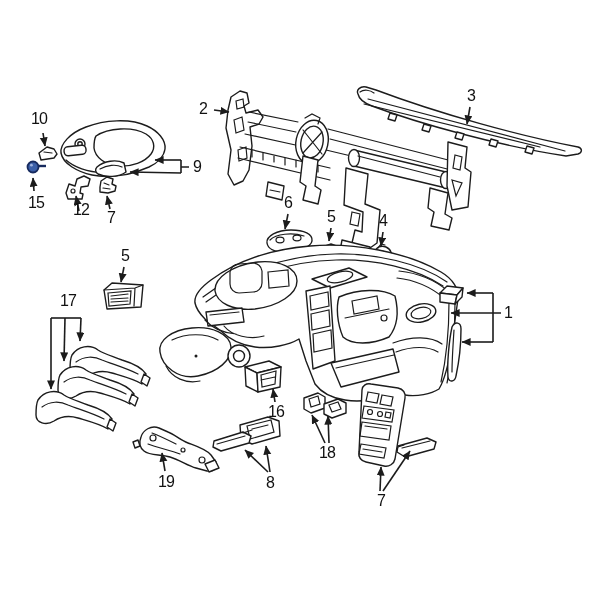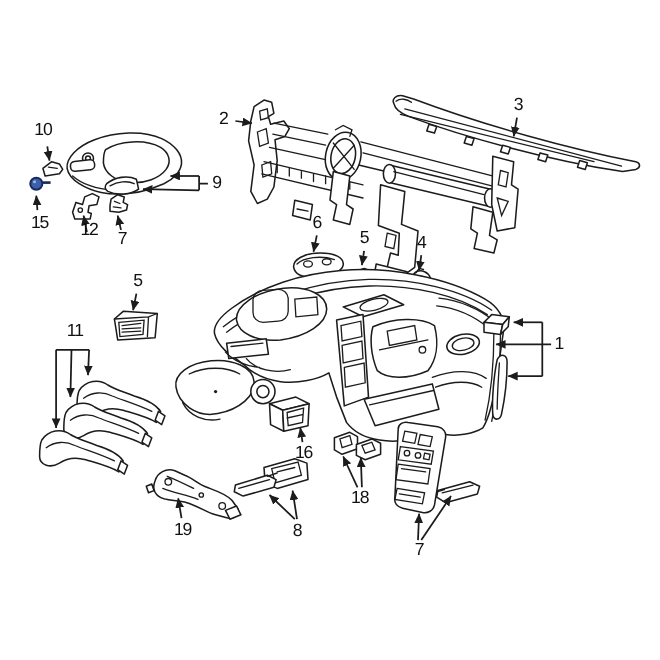--- a/index.html
+++ b/index.html
@@ -239,15 +239,15 @@
   <div class="part-label" style="left:381px;top:501px">7</div>
   <div class="part-label" style="left:270px;top:483px">8</div>
   <div class="part-label" style="left:197px;top:167px">9</div>
   <div class="part-label" style="left:39px;top:119px">10</div>
   <div class="part-label" style="left:111px;top:218px">7</div>
   <div class="part-label" style="left:81px;top:210px">12</div>
   <div class="part-label" style="left:36px;top:203px">15</div>
   <div class="part-label" style="left:276px;top:412px">16</div>
   <div class="part-label" style="left:327px;top:453px">18</div>
   <div class="part-label" style="left:125px;top:256px">5</div>
-  <div class="part-label" style="left:68px;top:301px">11</div>
+  <div class="part-label" style="left:68px;top:301px">17</div>
   <div class="part-label" style="left:166px;top:482px">19</div>
 </div>
 
 </body></html>

